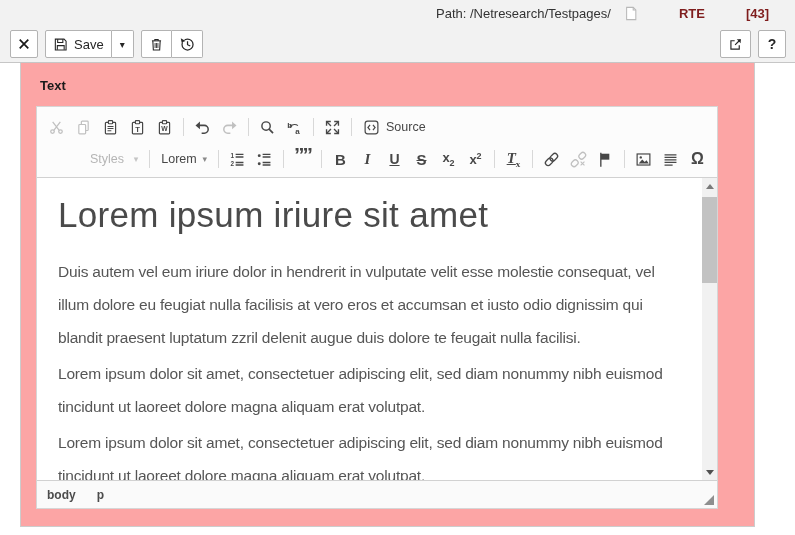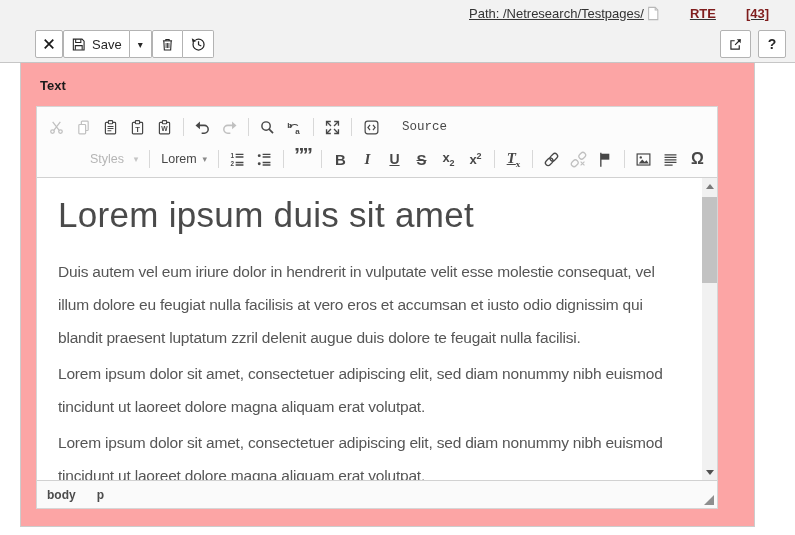--- a/index.html
+++ b/index.html
@@ -2,23 +2,23 @@
 <html><head>
 <meta charset="utf-8">
 <style>
   * { box-sizing: border-box; margin: 0; padding: 0; }
   html,body { width:795px; height:535px; }
   body { font-family:"Liberation Sans","DejaVu Sans",sans-serif; background:#fff; }
   .stage { position:relative; width:795px; height:535px; overflow:hidden; background:#fff; }
 
   
   .doc-header { position:absolute; top:0; left:0; right:0; height:63px; background:#f2f2f2; border-bottom:1px solid #c6c6c6; }
-  .header-meta { position:absolute; top:6px; right:26px; display:flex; align-items:center; gap:2px; font-size:13px; color:#333;text-decoration:underline; }
+  .header-meta { position:absolute; top:6px; right:26px; display:flex; align-items:center; gap:13px; font-size:13px; color:#333; }
   .header-meta .rec { font-weight:bold; color:#7f1d1d;margin-left:28px; }
-  .doc-buttons-left { position:absolute; top:30px; left:35px; display:flex; }
+  .doc-buttons-left { position:absolute; top:30px; left:10px; display:flex; gap:7px; }
   .doc-buttons-right { position:absolute; top:30px; right:9px; display:flex; gap:7px; }
   .btn-group { display:flex; }
   .t3btn { height:28px; min-width:28px; background:#fff; border:1px solid #b3b3b3; border-radius:2px; color:#262626;
            display:flex; align-items:center; justify-content:center; padding:0 7px; font-size:13px; gap:6px; cursor:pointer; }
   .btn-group .t3btn { border-radius:0; }
   .btn-group .t3btn + .t3btn { border-left:none; }
   .btn-group .t3btn:first-child { border-radius:2px 0 0 2px; }
   .btn-group .t3btn:last-child { border-radius:0 2px 2px 0; }
   .t3btn.caret-btn { min-width:22px; padding:0 5px; font-size:10px; }
   .t3btn.help-btn { font-weight:bold; font-size:14px; }
@@ -252,21 +252,21 @@
           <span class="cke-sep"></span>
           <span class="cke-btn">
             <span>
                 <svg viewBox="0 0 20 20" width="17" height="17" stroke="currentColor" fill="none" stroke-width="1.6">
                   <path d="M3 8V3h5M12 3h5v5M17 12v5h-5M8 17H3v-5"></path>
                   <path d="M3 3l5.2 5.2M17 3l-5.2 5.2M17 17l-5.2-5.2M3 17l5.2-5.2"></path>
                 </svg>
               </span>
           </span>
           <span class="cke-sep"></span>
-          <span class="cke-combo" style="width:auto; gap:22px;font-family:Liberation Mono, monospace;">
+          <span class="cke-combo" style="width:auto; gap:6px;">
             <span>
                 <svg viewBox="0 0 20 20" width="17" height="17" stroke="currentColor" fill="none" stroke-width="1.4">
                   <rect x="2.5" y="2.5" width="15" height="15" rx="3"></rect>
                   <path d="M8.3 7L5.8 10l2.5 3M11.7 7l2.5 3-2.5 3"></path>
                 </svg>
               </span>
             <span style="font-size:12.5px">Source</span>
           </span>
         </div>
 
@@ -374,21 +374,21 @@
               </span>
           </span>
           <span class="cke-btn g-omega">
             <span>Ω</span>
           </span>
         </div>
       </div>
 
       <div class="cke-contents">
         <div class="editor-body">
-          <h1>Lorem ipsum duis sit amet</h1>
+          <h1>Lorem ipsum iriure sit amet</h1>
           <p>Duis autem vel eum iriure dolor in hendrerit in vulputate velit esse molestie consequat, vel illum dolore eu feugiat nulla facilisis at vero eros et accumsan et iusto odio dignissim qui blandit praesent luptatum zzril delenit augue duis dolore te feugait nulla facilisi.</p>
           <p>Lorem ipsum dolor sit amet, consectetuer adipiscing elit, sed diam nonummy nibh euismod tincidunt ut laoreet dolore magna aliquam erat volutpat.</p>
           <p>Lorem ipsum dolor sit amet, consectetuer adipiscing elit, sed diam nonummy nibh euismod tincidunt ut laoreet dolore magna aliquam erat volutpat.</p>
         </div>
         <div class="scrollbar">
           <span class="sb-arrow up">
               <span class="tri-up"></span>
             </span>
           <span class="sb-thumb"></span>
           <span class="sb-arrow down">

